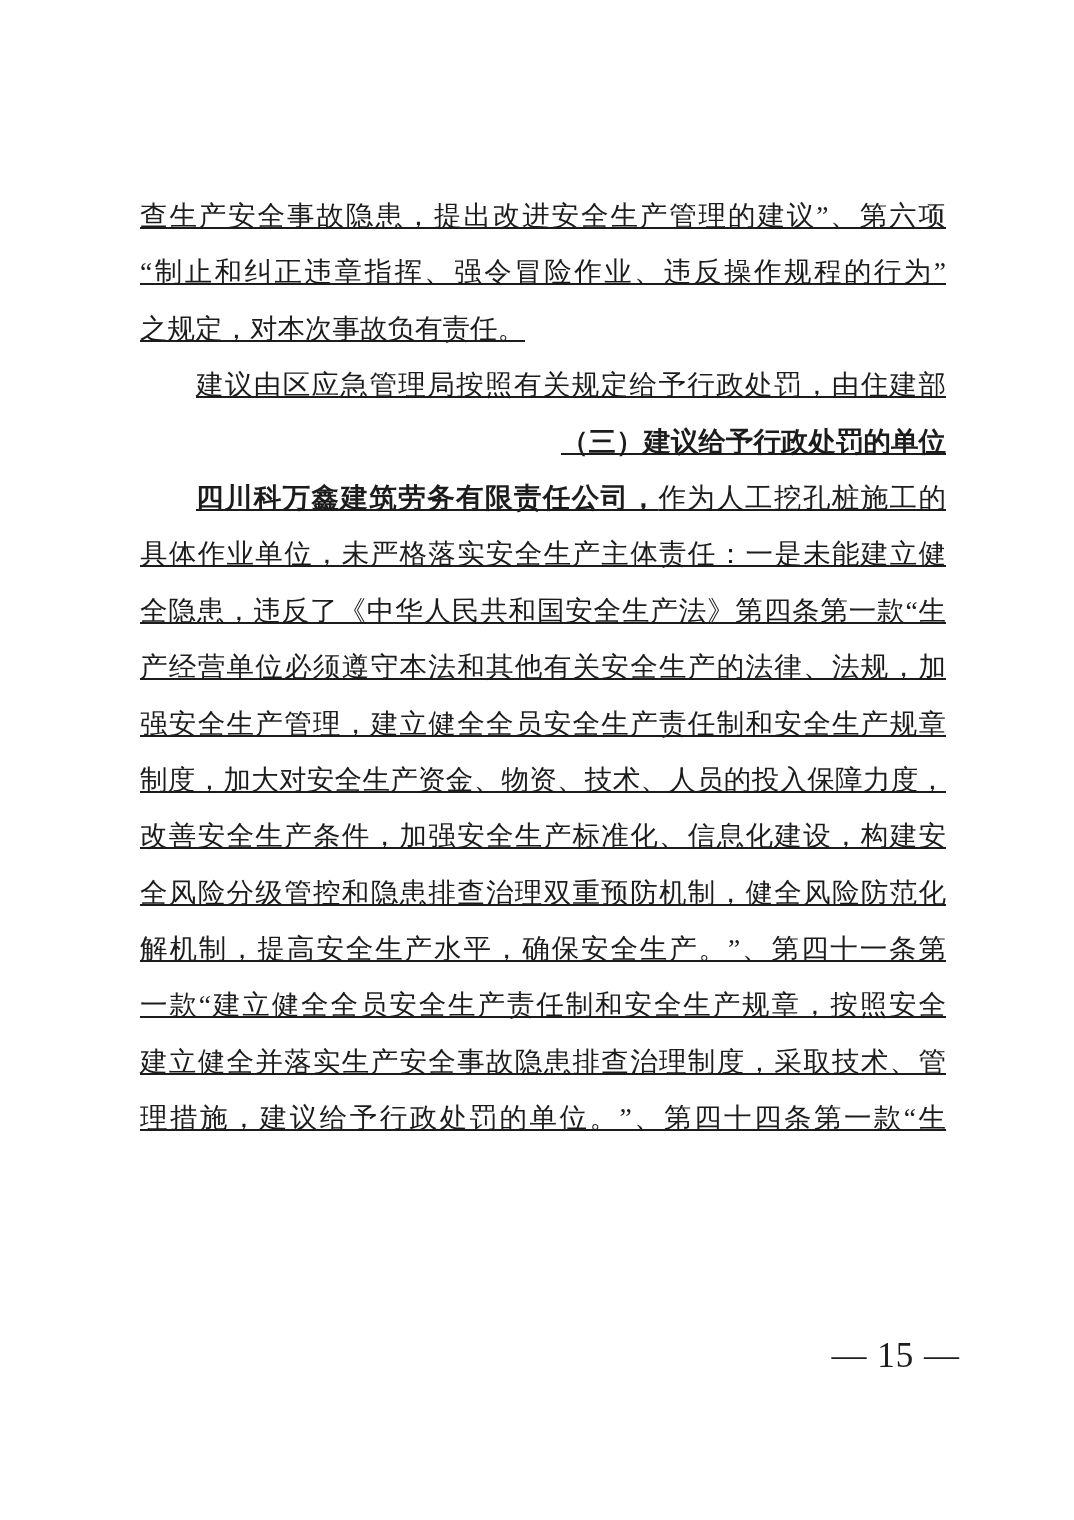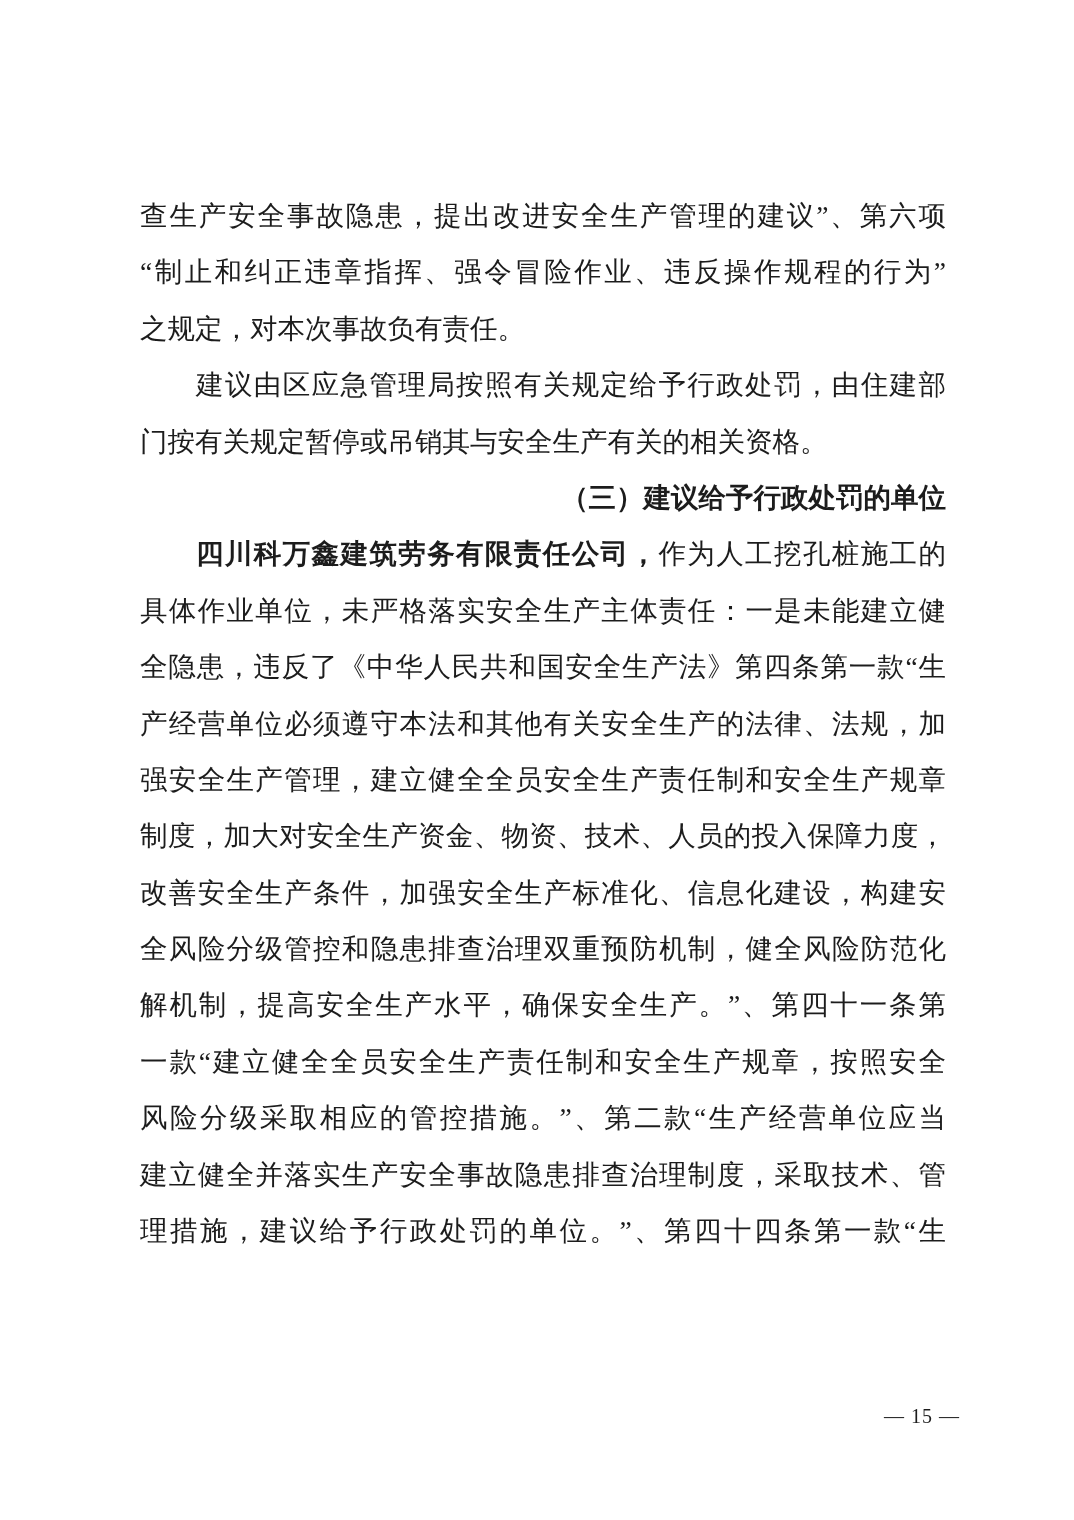--- a/index.html
+++ b/index.html
@@ -21,62 +21,61 @@
     top: 188px;
     width: 806px;
   }
   .line {
     font-size: 27.5px;
     line-height: 56.4px;
     height: 56.4px;
     text-align: left;
     white-space: normal;
     overflow: visible;
+    text-decoration: underline;
   }
   
   .line.j {
     text-align: justify;
     text-align-last: justify;
     text-justify: inter-character;
   }
   .line.indent {
     text-indent: 56px;
   }
   .line.bold, .bold {
     font-weight: 700;
     text-align: right;
   }
   .footer-pageno {
     position: absolute;
-    top: 1396px;
+    top: 1336px;
     right: 114px;
-    font-size: 20px;
+    font-size: 35px;
     line-height: 40px;
     letter-spacing: 1px;
     color: #1c1c1c;
   }
 </style>
 </head>
 <body>
 
 <main class="doc-body">
   <div class="line j">查生产安全事故隐患，提出改进安全生产管理的建议”、第六项</div>
   <div class="line j">“制止和纠正违章指挥、强令冒险作业、违反操作规程的行为”</div>
   <div class="line">之规定，对本次事故负有责任。</div>
   <div class="line j indent">建议由区应急管理局按照有关规定给予行政处罚，由住建部</div>
-  <div class="line">门按有关规定暂停或吊销其与安全生产有关的相关资格。</div>
   <div class="line bold indent">（三）建议给予行政处罚的单位</div>
   <div class="line j indent"><span class="bold">四川科万鑫建筑劳务有限责任公司，</span><span>作为人工挖孔桩施工的</span></div>
   <div class="line j">具体作业单位，未严格落实安全生产主体责任：一是未能建立健</div>
   <div class="line j">全隐患，违反了《中华人民共和国安全生产法》第四条第一款“生</div>
   <div class="line j">产经营单位必须遵守本法和其他有关安全生产的法律、法规，加</div>
   <div class="line j">强安全生产管理，建立健全全员安全生产责任制和安全生产规章</div>
   <div class="line j">制度，加大对安全生产资金、物资、技术、人员的投入保障力度，</div>
   <div class="line j">改善安全生产条件，加强安全生产标准化、信息化建设，构建安</div>
   <div class="line j">全风险分级管控和隐患排查治理双重预防机制，健全风险防范化</div>
   <div class="line j">解机制，提高安全生产水平，确保安全生产。”、第四十一条第</div>
   <div class="line j">一款“建立健全全员安全生产责任制和安全生产规章，按照安全</div>
-  <div class="line j">风险分级采取相应的管控措施。”、第二款“生产经营单位应当</div>
   <div class="line j">建立健全并落实生产安全事故隐患排查治理制度，采取技术、管</div>
   <div class="line j">理措施，建议给予行政处罚的单位。”、第四十四条第一款“生</div>
 </main>
 
 <div class="footer-pageno">— 15 —</div>
 
 </body></html>

